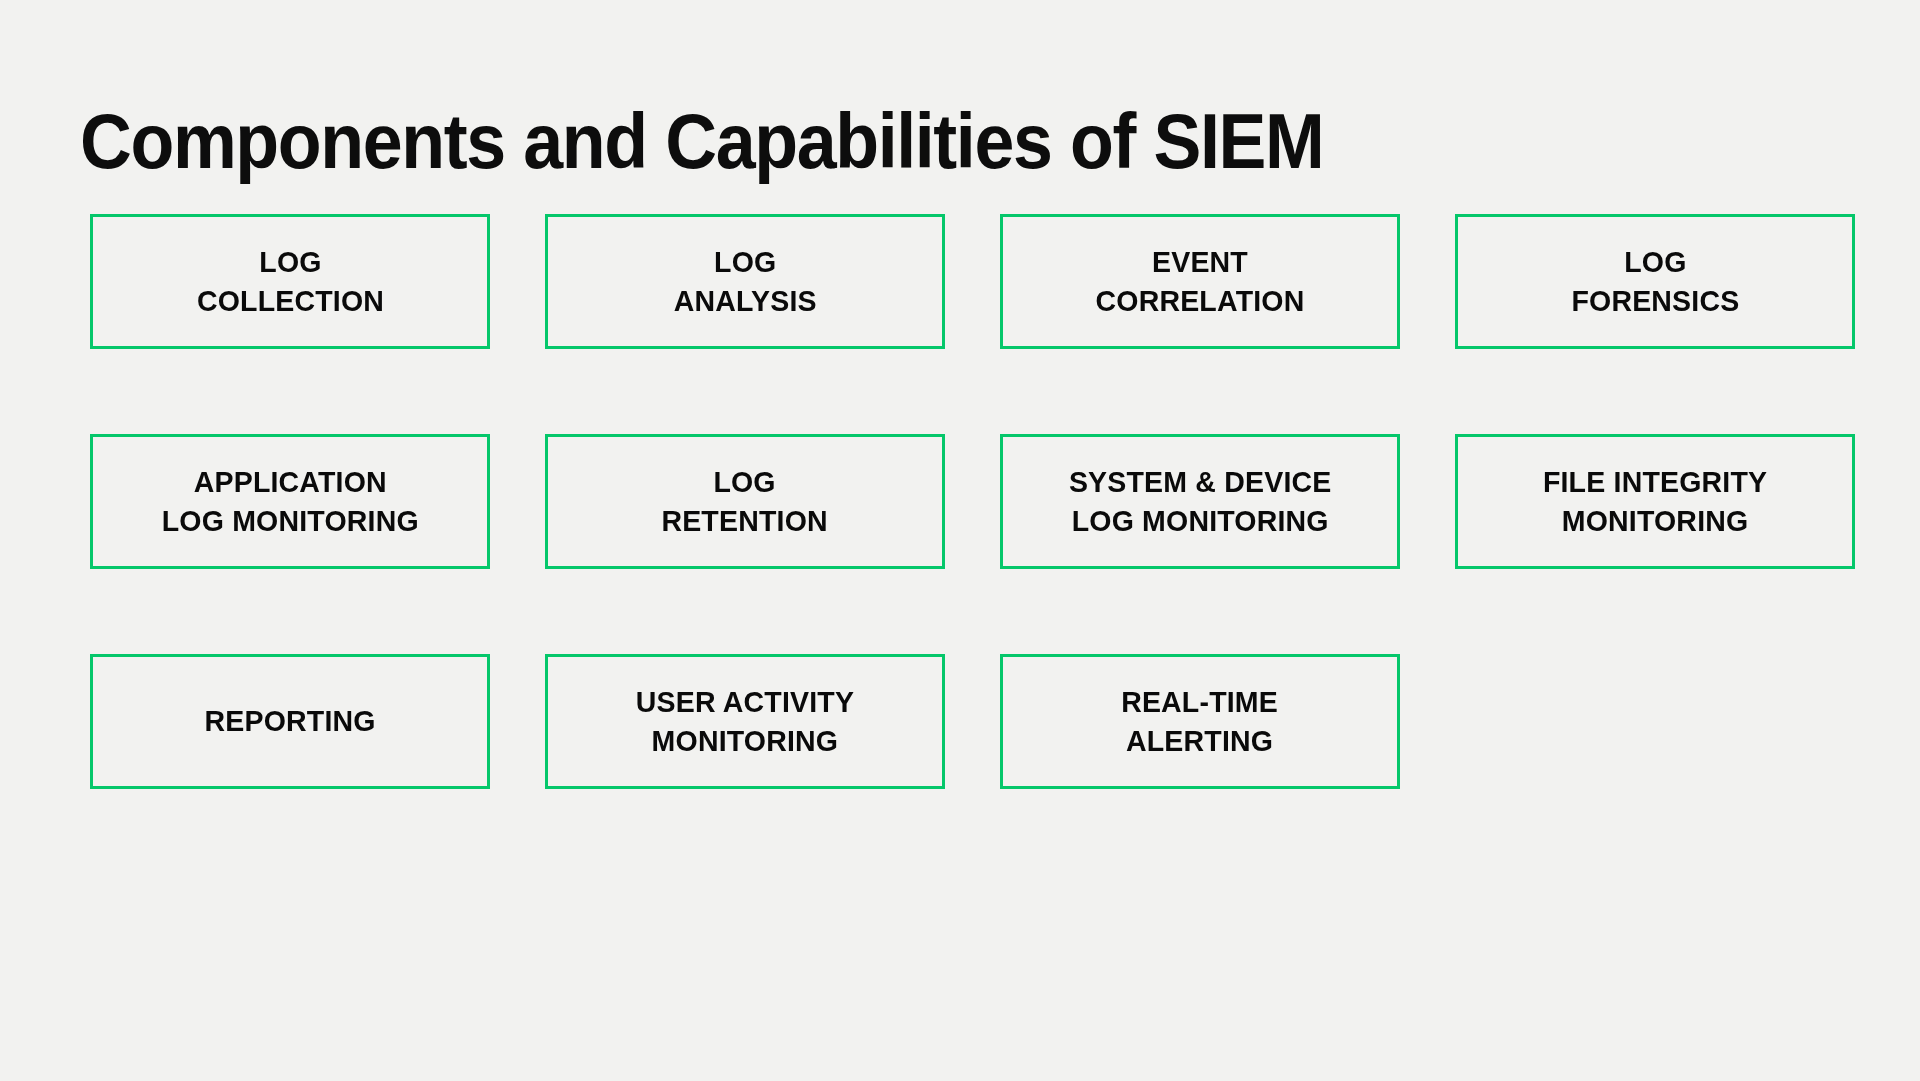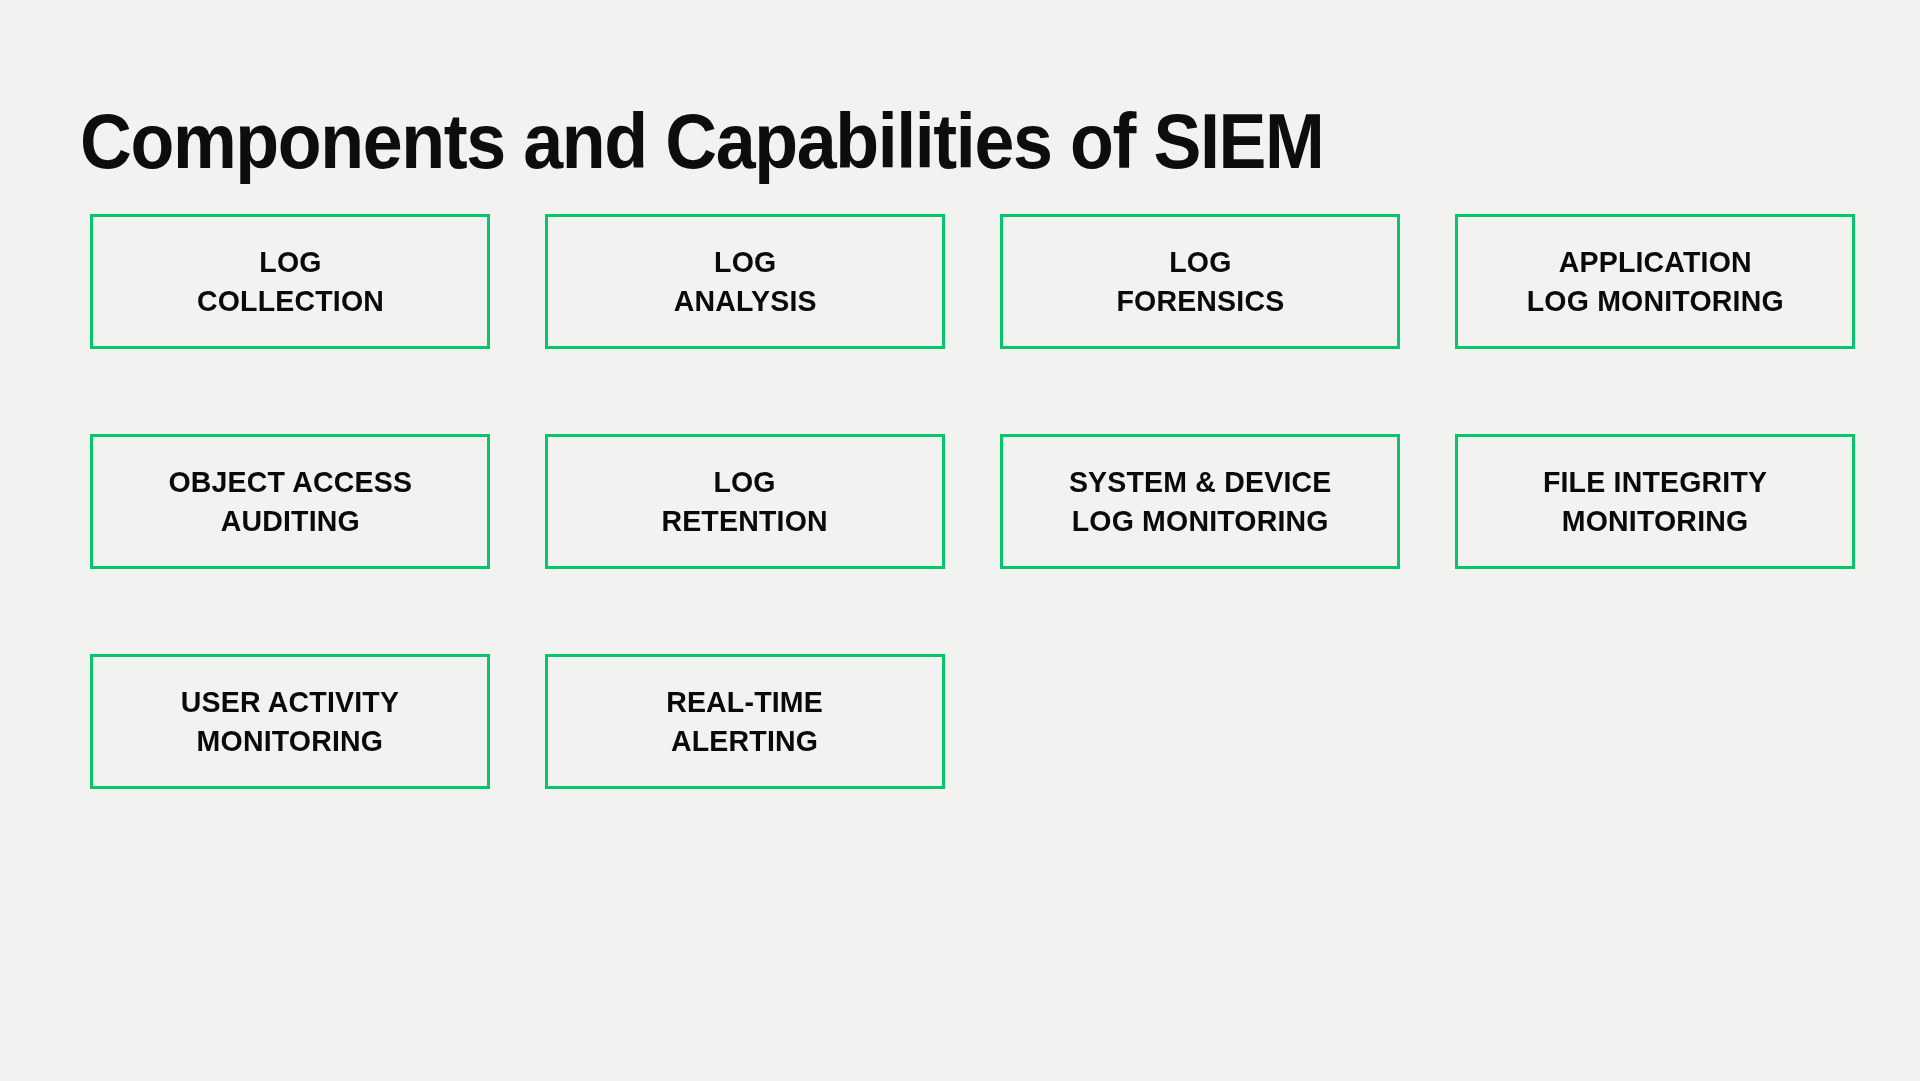--- a/index.html
+++ b/index.html
@@ -96,52 +96,55 @@
     <div class="cell">
       <span class="cell-label">LOG
 COLLECTION</span>
     </div>
 
     <div class="cell">
       <span class="cell-label">LOG
 ANALYSIS</span>
     </div>
 
+    <div class="cell">
+      <span class="cell-label">EVENT
+CORRELATION</span>
+    </div>
 
     <div class="cell">
       <span class="cell-label">LOG
 FORENSICS</span>
     </div>
 
 
     <div class="cell">
       <span class="cell-label">APPLICATION
 LOG MONITORING</span>
     </div>
 
-    <div class="cell">
-      <span class="cell-label">OBJECT ACCESS
-AUDITING</span>
-    </div>
 
     <div class="cell">
       <span class="cell-label">LOG
 RETENTION</span>
     </div>
 
     <div class="cell">
       <span class="cell-label">SYSTEM &amp; DEVICE
 LOG MONITORING</span>
     </div>
 
     <div class="cell">
       <span class="cell-label">FILE INTEGRITY
 MONITORING</span>
     </div>
 
+    <div class="cell">
+      <span class="cell-label single">REPORTING</span>
+    </div>
 
 
     <div class="cell">
       <span class="cell-label">USER ACTIVITY
 MONITORING</span>
     </div>
 
     <div class="cell">
       <span class="cell-label">REAL-TIME
 ALERTING</span>

